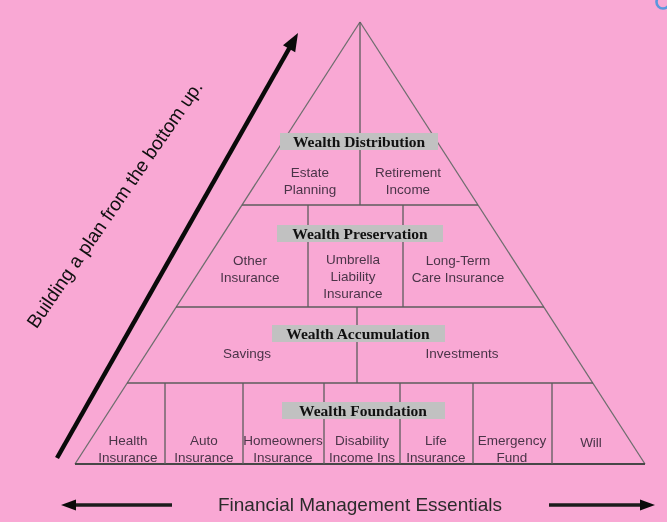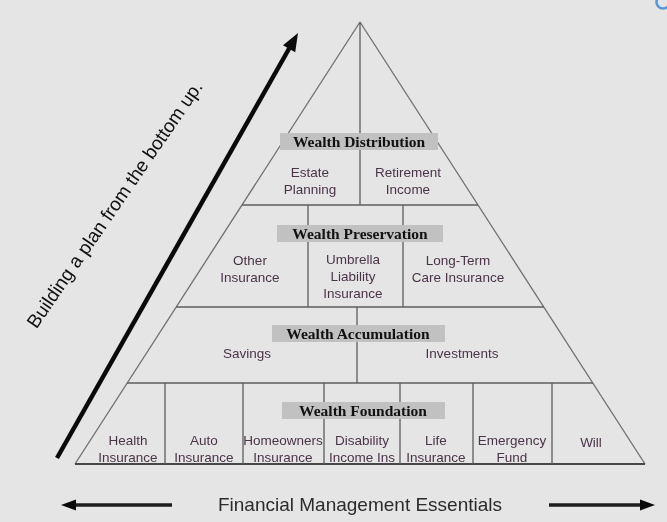--- a/index.html
+++ b/index.html
@@ -2,21 +2,21 @@
 <html><head>
 <meta charset="utf-8">
 <style>
   html,body{margin:0;padding:0;}
   body{
     width:667px;height:522px;
     background:#fcfcfc;
     font-family:"Liberation Sans", sans-serif;
     overflow:hidden;
   }
-  .stage{position:relative;width:667px;height:522px;background:#e5e5e5;}
+  .stage{position:relative;width:667px;height:522px;background:#f9a8d4;}
   svg{display:block;}
   .edge-line{stroke:#6e6e6e;stroke-width:1.3;fill:none;}
   .inner-line{stroke:#5c5c5c;stroke-width:1.3;fill:none;}
   .base-line{stroke:#474747;stroke-width:2;fill:none;}
   .header-bar{fill:#c1c1c1;}
   .header-text{
     font-family:"Liberation Serif","DejaVu Serif",serif;
     font-weight:bold;font-size:15.5px;fill:#111111;
     text-anchor:middle;
   }

